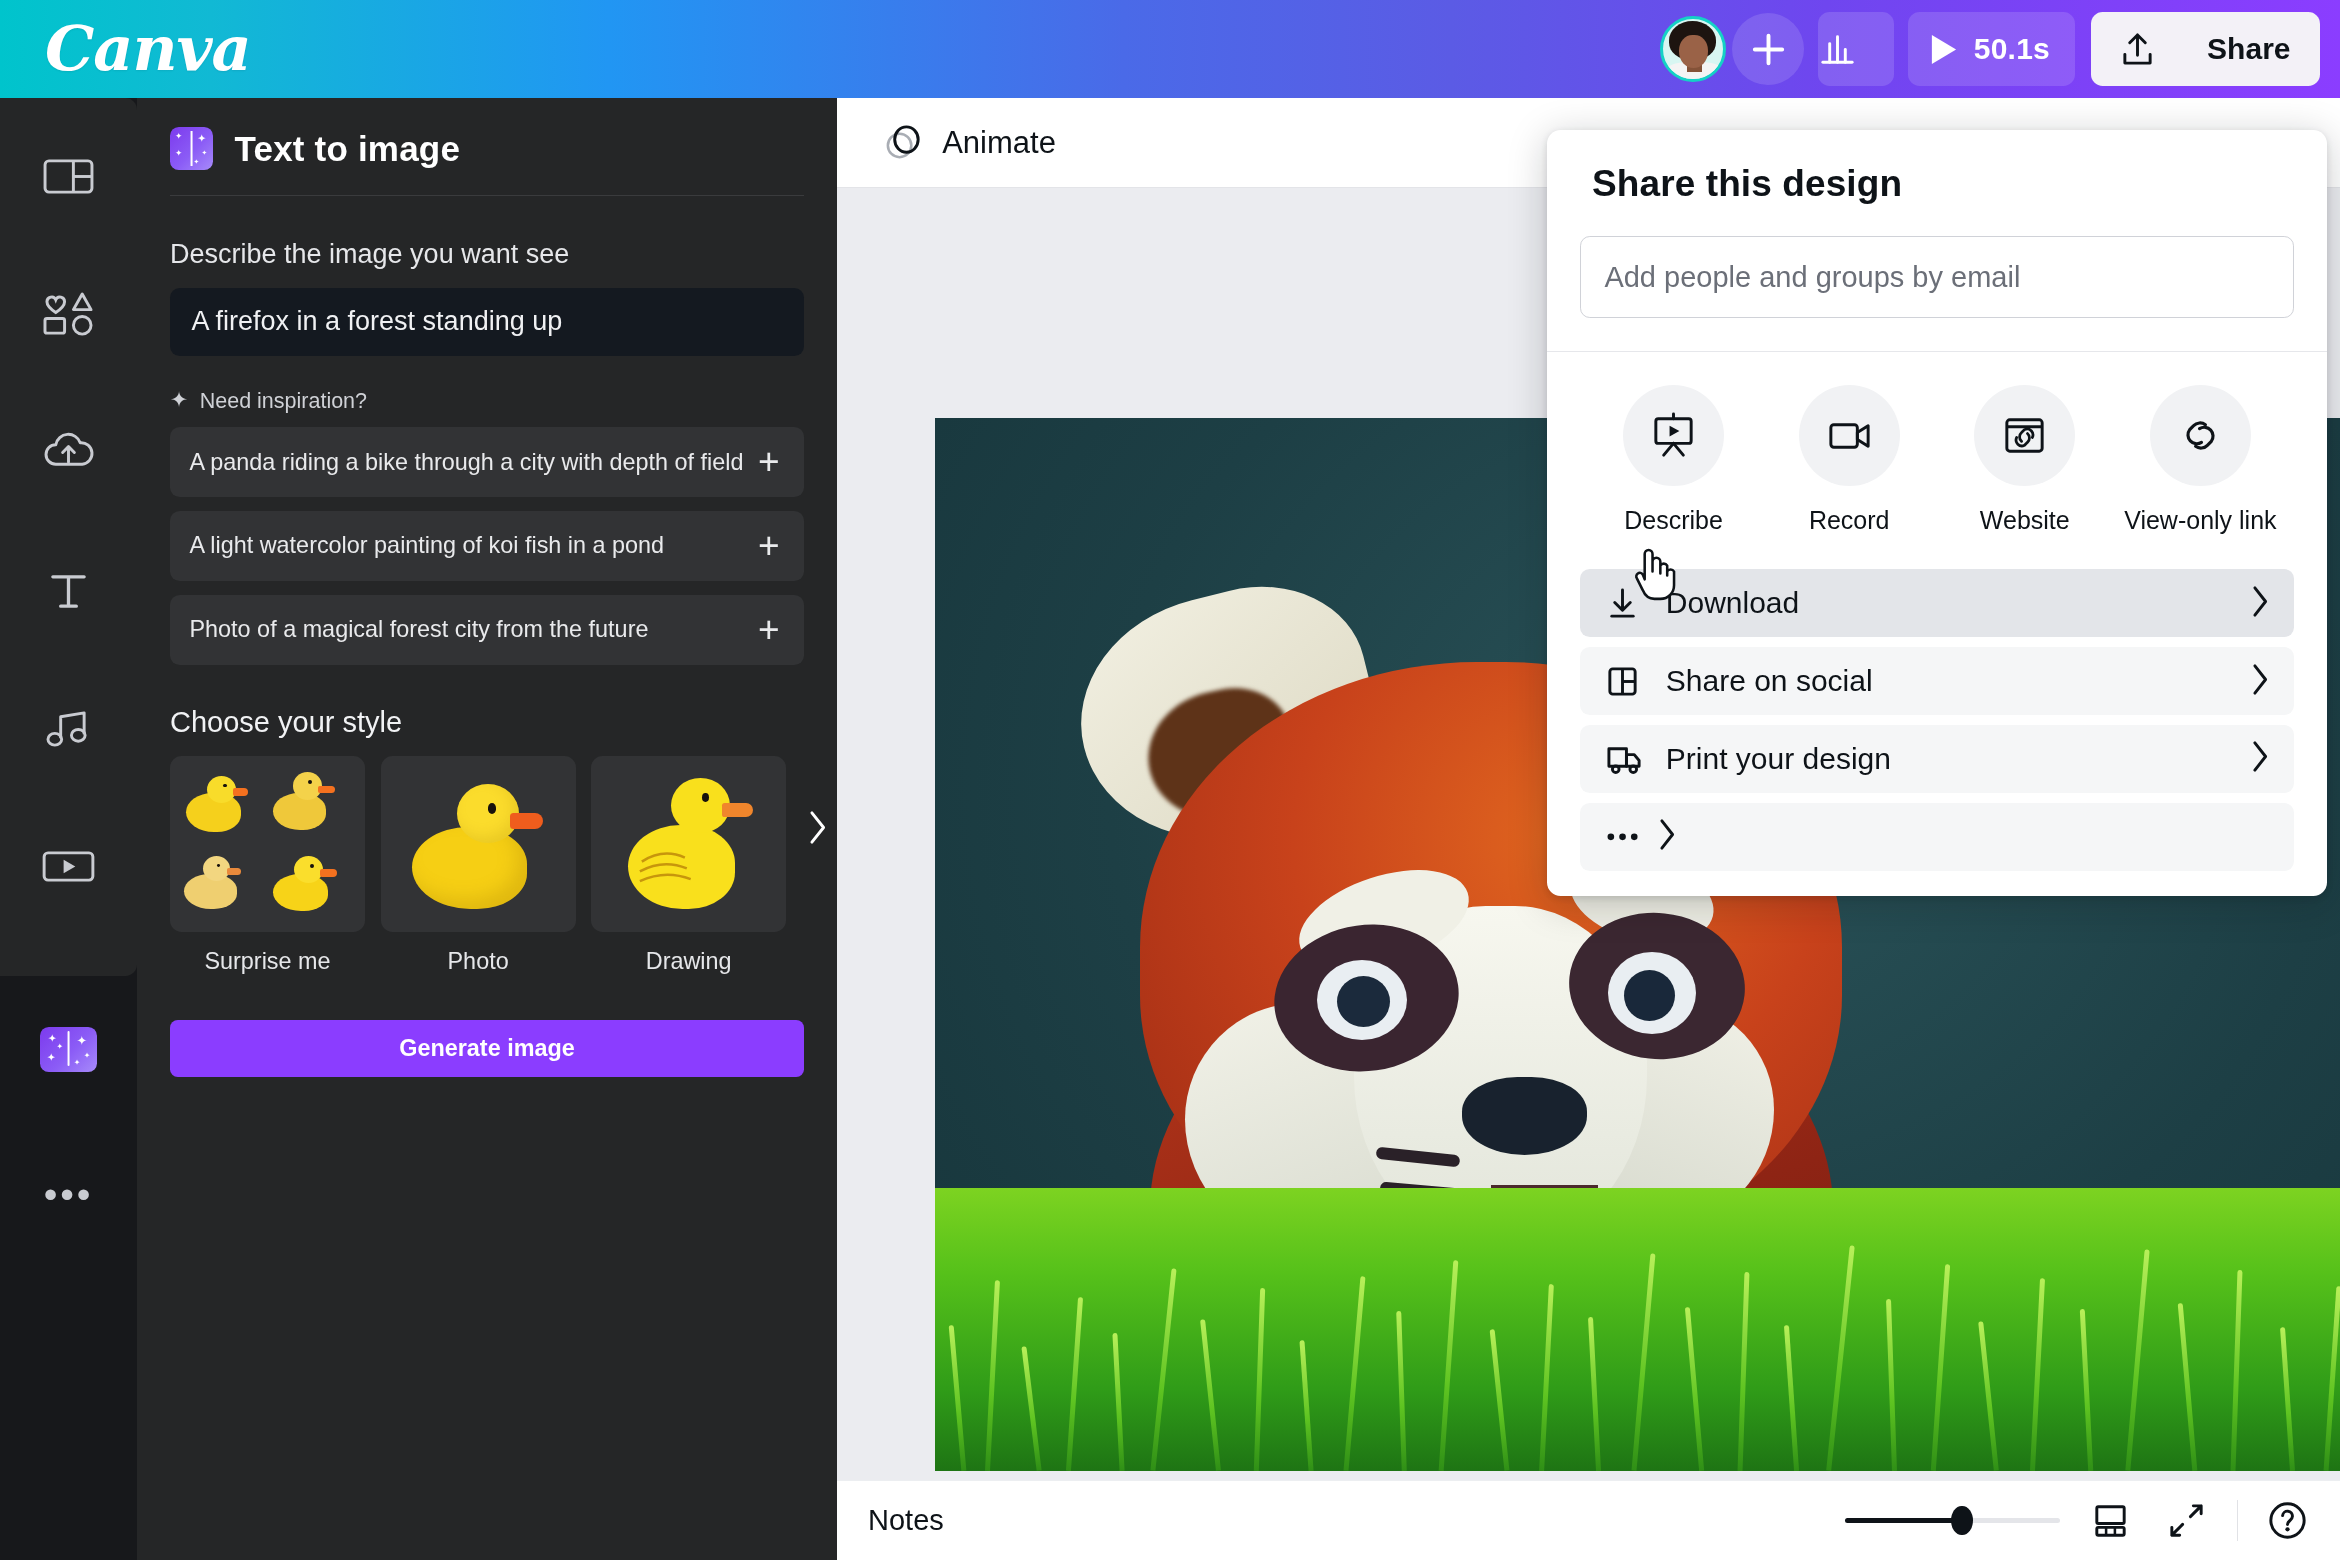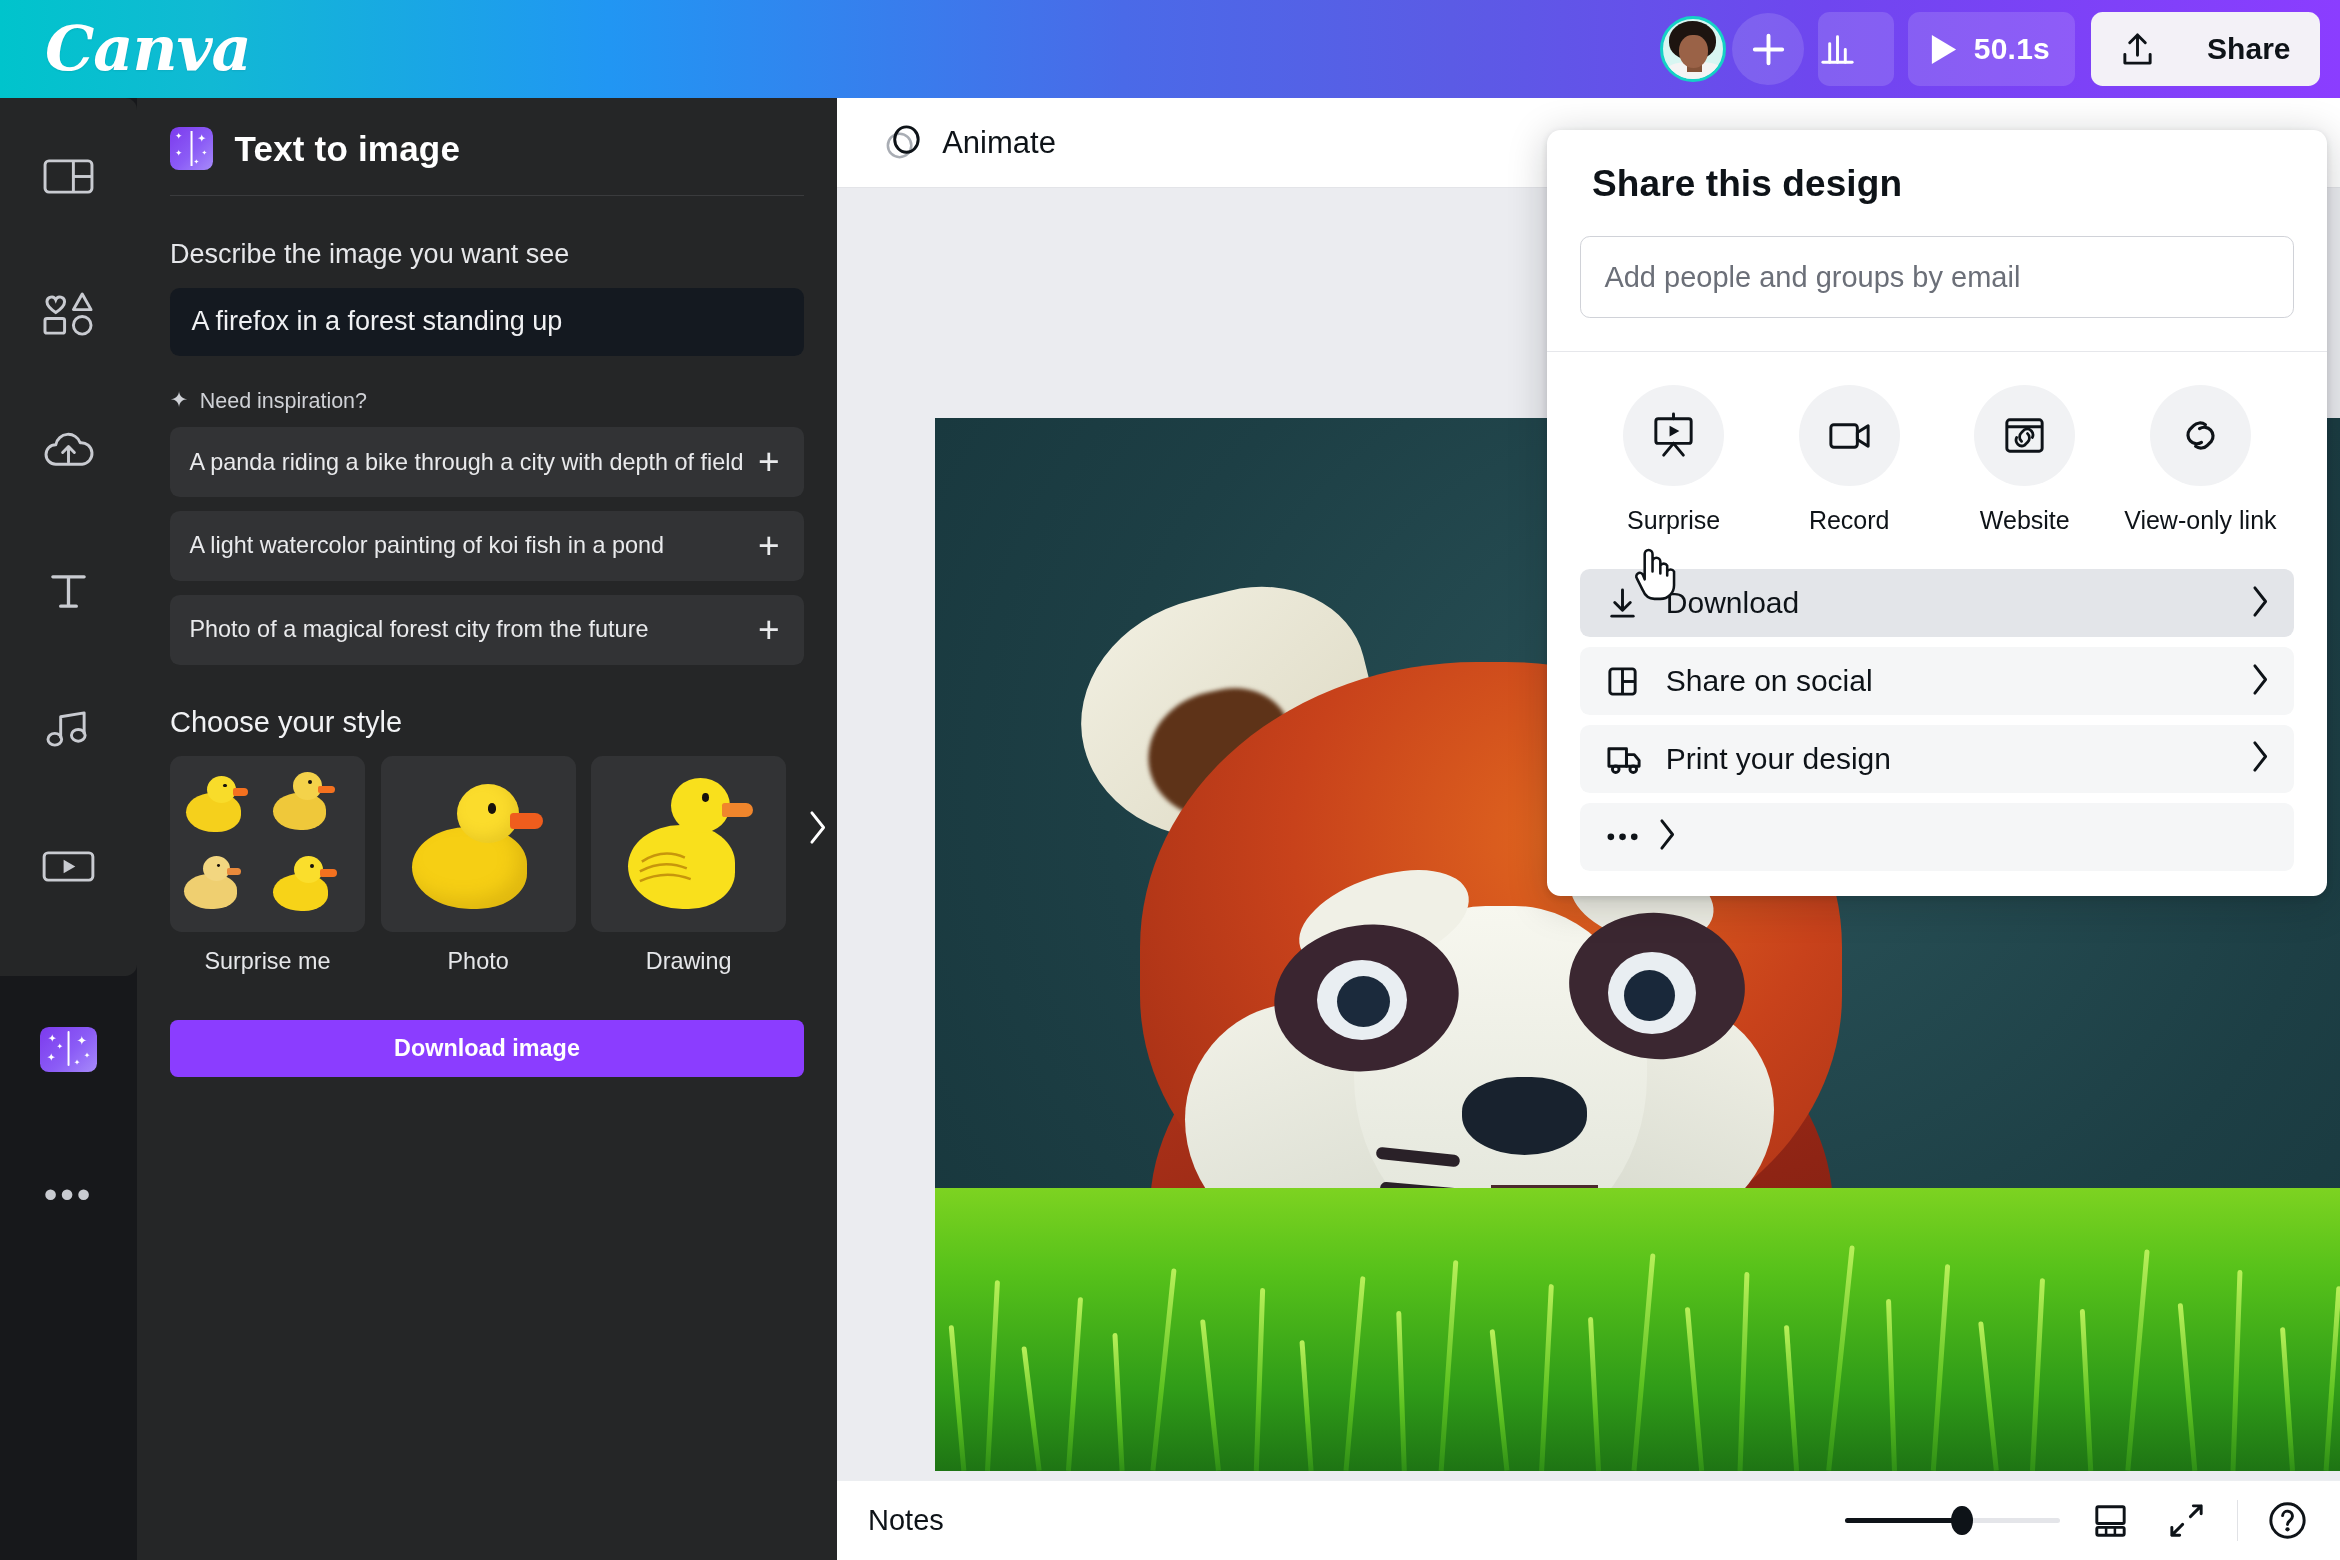--- a/index.html
+++ b/index.html
@@ -405,21 +405,21 @@
       </div>
 
       <div class="carousel-arrow">
         <svg width="21.5" height="35" viewBox="0 0 22 36">
             <path d="M5 3 L17 18 L5 33" stroke="#fff" stroke-width="3" fill="none" stroke-linecap="round" stroke-linejoin="round"></path>
           </svg>
       </div>
     </div>
 
     <div class="gen-btn">
-      <span class="t">Download image</span>
+      <span class="t">Generate image</span>
     </div>
   </div>
 
   <div class="editor">
 
     <div class="toolbar">
       <div class="animate-btn">
         <svg width="43" height="43" viewBox="0 0 44 44">
           <circle cx="18" cy="25" r="12" stroke="#a9adb4" stroke-width="2.6" fill="none"></circle>
           <ellipse cx="25" cy="19" rx="12" ry="13" stroke="#0e1318" stroke-width="3" fill="none"></ellipse>
@@ -540,21 +540,21 @@
     <div class="quick-row">
       <div class="quick">
         <div class="quick-circle">
           <svg width="51" height="51" viewBox="0 0 52 52">
             <path d="M26 4 V9" stroke="#0e1318" stroke-width="3" stroke-linecap="round"></path>
             <rect x="8" y="9" width="36" height="25" rx="2.5" stroke="#0e1318" stroke-width="3" fill="none"></rect>
             <path d="M22 16 L32 21.5 L22 27 Z" fill="#0e1318"></path>
             <path d="M26 34 L16 46 M26 34 L36 46" stroke="#0e1318" stroke-width="3" stroke-linecap="round"></path>
           </svg>
         </div>
-        <div class="quick-label">Surprise</div>
+        <div class="quick-label">Describe</div>
       </div>
 
       <div class="quick">
         <div class="quick-circle">
           <svg width="51" height="51" viewBox="0 0 52 52">
             <rect x="7" y="15" width="27" height="23" rx="3" stroke="#0e1318" stroke-width="3" fill="none"></rect>
             <path d="M34 23 L45 16 V37 L34 30 Z" stroke="#0e1318" stroke-width="3" fill="none" stroke-linejoin="round"></path>
           </svg>
         </div>
         <div class="quick-label">Record</div>

